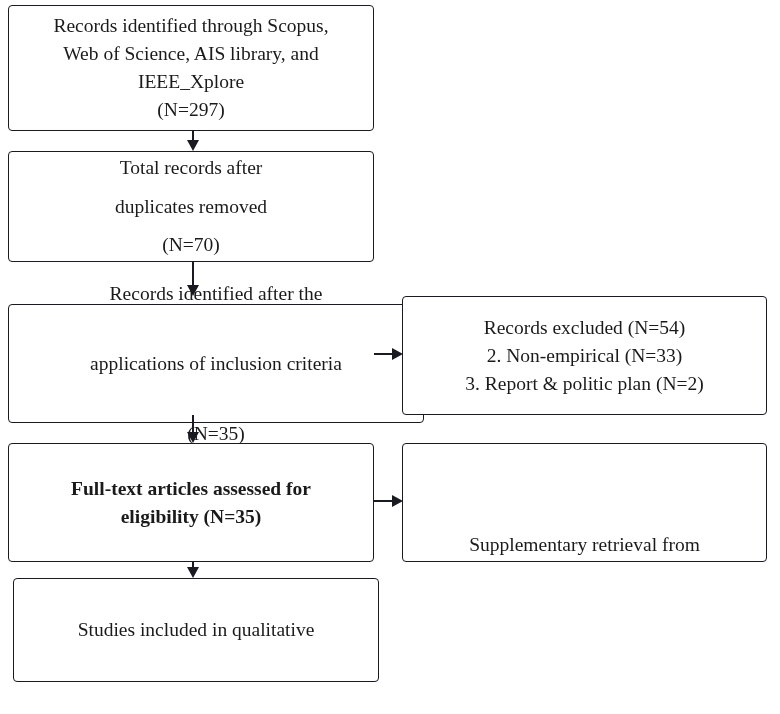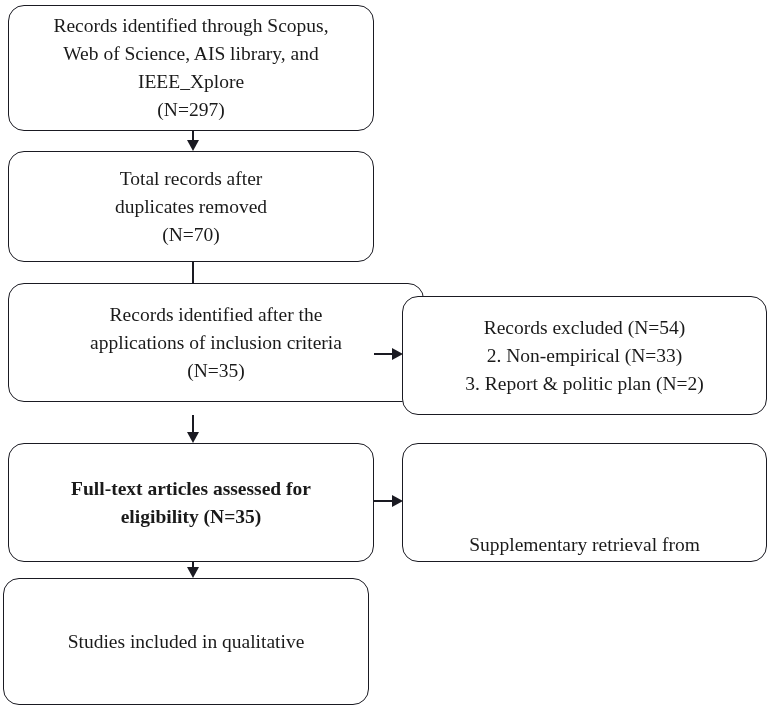--- a/index.html
+++ b/index.html
@@ -13,21 +13,21 @@
     width: 780px;
     height: 714px;
     background: #ffffff;
     font-family: "Liberation Serif", "DejaVu Serif", serif;
     overflow: hidden;
   }
   .node {
     position: absolute;
     box-sizing: border-box;
     border: 1.6px solid #1a1a22;
-    border-radius: 16px;
+    border-radius: 4px;
     background: #ffffff;
     display: flex;
     flex-direction: column;
     align-items: center;
     justify-content: center;
     text-align: center;
     color: #1a1a1a;
     font-size: 19.5px;
     line-height: 28px;
     padding: 2px 6px;
@@ -89,32 +89,32 @@
     <span class="line">Web of Science, AIS library, and</span>
     <span class="line">IEEE_Xplore</span>
     <span class="line">(N=297)</span>
   </div>
 
   <div class="v-arrow" style="left:186px; top:131px; height:20px;">
     <div class="shaft"></div>
     <div class="head"></div>
   </div>
 
-  <div class="node" style="left:8px; top:151px; width:366px; height:111px;">
+  <div class="node" style="left:8px; top:151px; width:366px; height:111px;justify-content:space-between;">
     <span class="line">Total records after</span>
     <span class="line">duplicates removed</span>
     <span class="line">(N=70)</span>
   </div>
 
   <div class="v-arrow" style="left:186px; top:262px; height:34px;">
     <div class="shaft"></div>
     <div class="head"></div>
   </div>
 
-  <div class="node" style="left:8px; top:283px; width:416px; height:119px;">
+  <div class="node" style="left:8px; top:304px; width:416px; height:119px;gap:42px;">
     <span class="line">Records identified after the</span>
     <span class="line">applications of inclusion criteria</span>
     <span class="line">(N=35)</span>
   </div>
 
   <div class="h-arrow" style="left:374px; top:347px; width:29px;">
     <div class="shaft"></div>
     <div class="head"></div>
   </div>
 
@@ -141,17 +141,17 @@
 
   <div class="node" style="left:402px; top:443px; width:365px; height:119px;justify-content:flex-end;">
     <span class="line">Supplementary retrieval from</span>
   </div>
 
   <div class="v-arrow" style="left:186px; top:562px; height:16px;">
     <div class="shaft"></div>
     <div class="head"></div>
   </div>
 
-  <div class="node" style="left:3px; top:578px; width:366px; height:127px;">
+  <div class="node" style="left:13px; top:578px; width:366px; height:104px;">
     <span class="line">Studies included in qualitative</span>
   </div>
 
 </div>
 
 </body></html>

